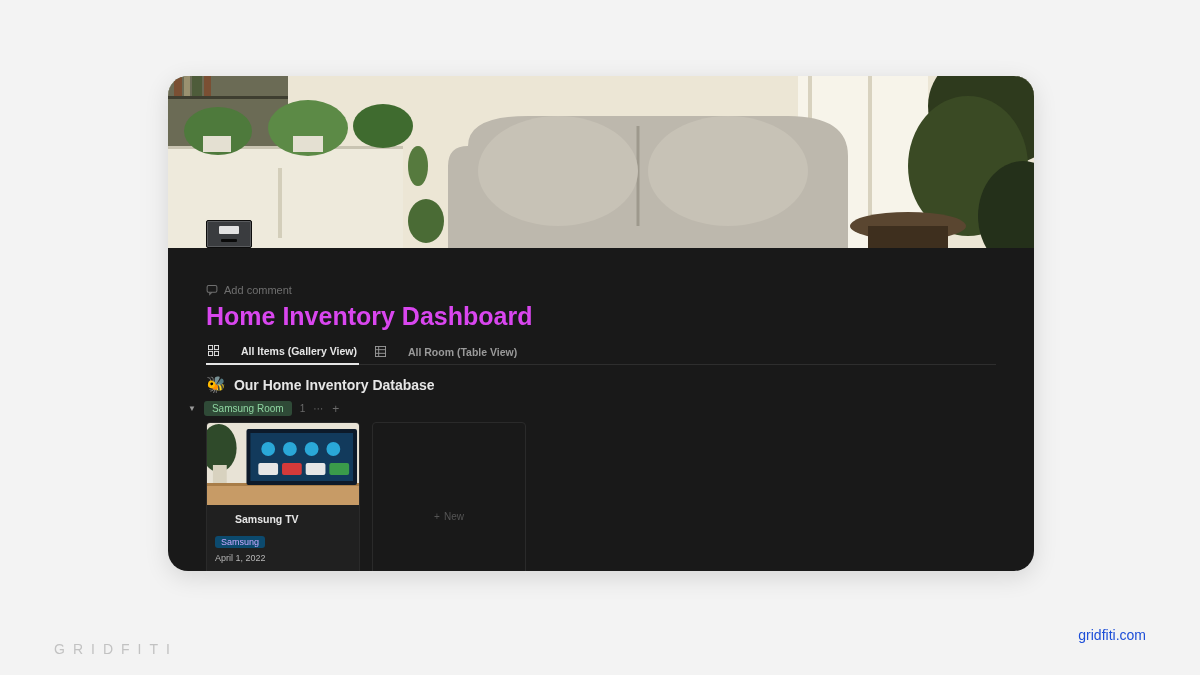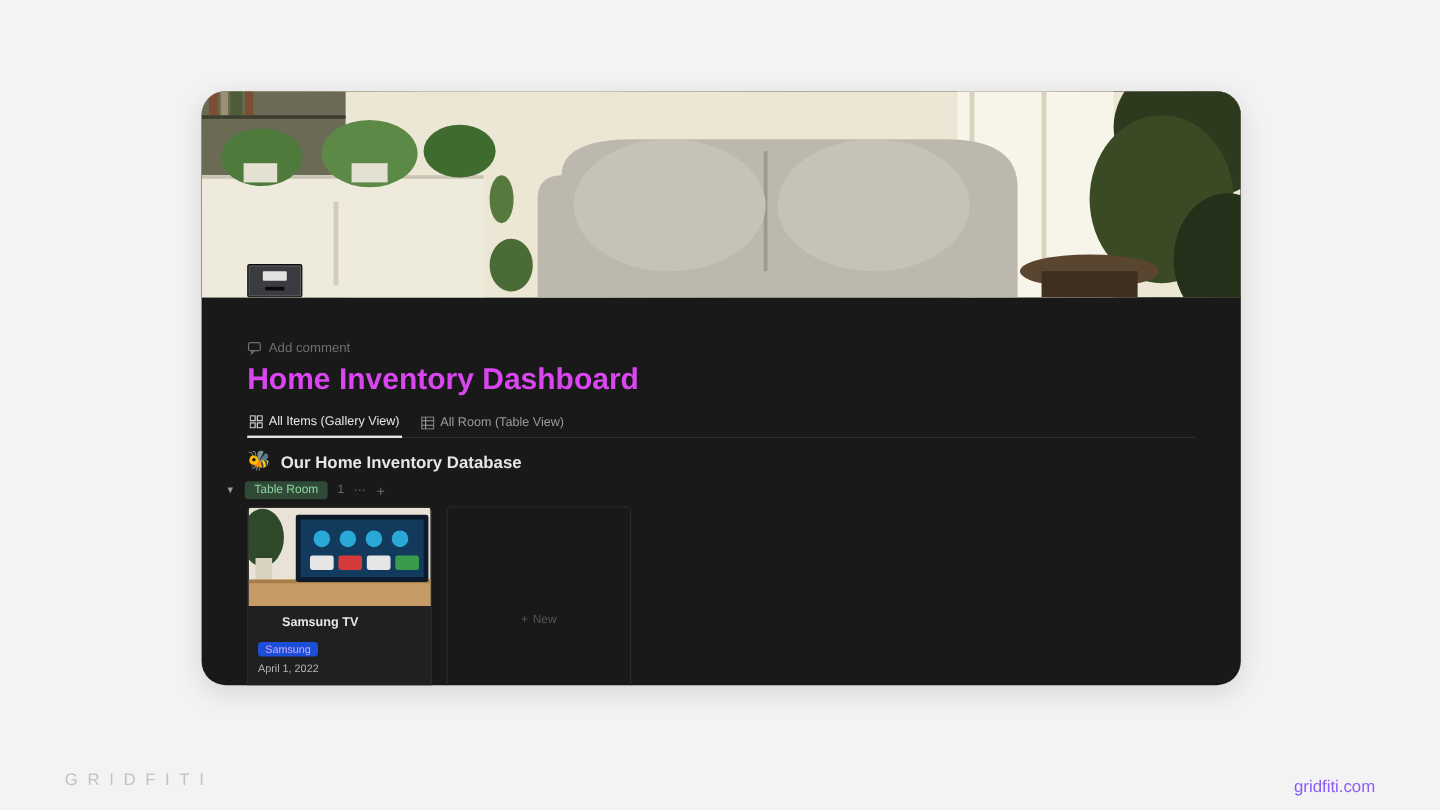--- a/index.html
+++ b/index.html
@@ -82,23 +82,24 @@
   }
 
   
   .tabs {
     display:flex; align-items:center; gap:14px;
     border-bottom:1px solid #2e2e2e;
     font-size:10.5px;
     color:#9a9a9a;
   }
   .tab {
-    display:flex; align-items:flex-end; gap:5px;
+    display:flex; align-items:flex-start; gap:22px;
     padding: 4px 2px 6px 2px;
     cursor:pointer;
+    font-weight:bold;
   }
   .tab.active { color:#e6e6e6; border-bottom:2px solid #e6e6e6; margin-bottom:-1px; }
   .view-ico { width:11px; height:11px; }
 
   
   .db-title {
     display:flex; align-items:center; gap:8px;
     font-size:14px; font-weight:700; color:#e6e6e6;
     margin:12px 0 8px 0;
   }
@@ -135,43 +136,43 @@
     height:82px;
     background:#111;
     position:relative;
     overflow:hidden;
   }
   .tv-scene { width:100%; height:100%; }
   .card-body { padding:8px 8px 10px 8px; }
   .card-title { font-size:10.5px; font-weight:600; color:#e6e6e6; margin-bottom:6px;padding-left:20px; }
   .brand-pill {
     display:inline-block;
-    background:#1d4ed8; color:#c9a9ff;
+    background:#0c4a6e; color:#c9a9ff;
     font-size:9px; padding:1px 6px; border-radius:3px; margin-bottom:5px;
   }
   .card-date { font-size:9px; color:#b5b5b5; margin-bottom:5px; }
 
   .card-new {
     width:154px; height:188px;
     border:1px solid #2a2a2a;
     border-radius:4px;
     display:flex; align-items:center; justify-content:center;
     color:#555; font-size:10px; gap:4px;
     cursor:pointer;
   }
 
   
   .wm-left {
     position:absolute; left:54px; bottom:18px;
     font-size:14px; letter-spacing:8px; color:#c2c2c2;
     font-weight:400;
   }
   .wm-right {
-    position:absolute; right:54px; bottom:12px;
-    font-size:14px; color:#8b5cf6;
+    position:absolute; right:54px; bottom:32px;
+    font-size:14px; color:#1d4ed8;
   }
 </style>
 </head>
 <body>
 
 <div class="frame">
 
   <div class="cover">
     <svg viewBox="0 0 866 172" width="866" height="172" preserveAspectRatio="none">
 
@@ -259,21 +260,21 @@
       </div>
     </div>
 
     <div class="db-title">
       <span class="db-emoji">🐝</span>
       <span>Our Home Inventory Database</span>
     </div>
 
     <div class="group-row">
       <span class="toggle-tri">▼</span>
-      <span class="tag-pill">Table Room</span>
+      <span class="tag-pill">Samsung Room</span>
       <span class="group-count">1</span>
       <span class="group-dots">⋯</span>
       <span class="group-plus">+</span>
     </div>
 
     <div class="gallery">
 
       <div class="card">
         <div class="card-cover">
           <svg class="tv-scene" viewBox="0 0 154 82" preserveAspectRatio="none">

